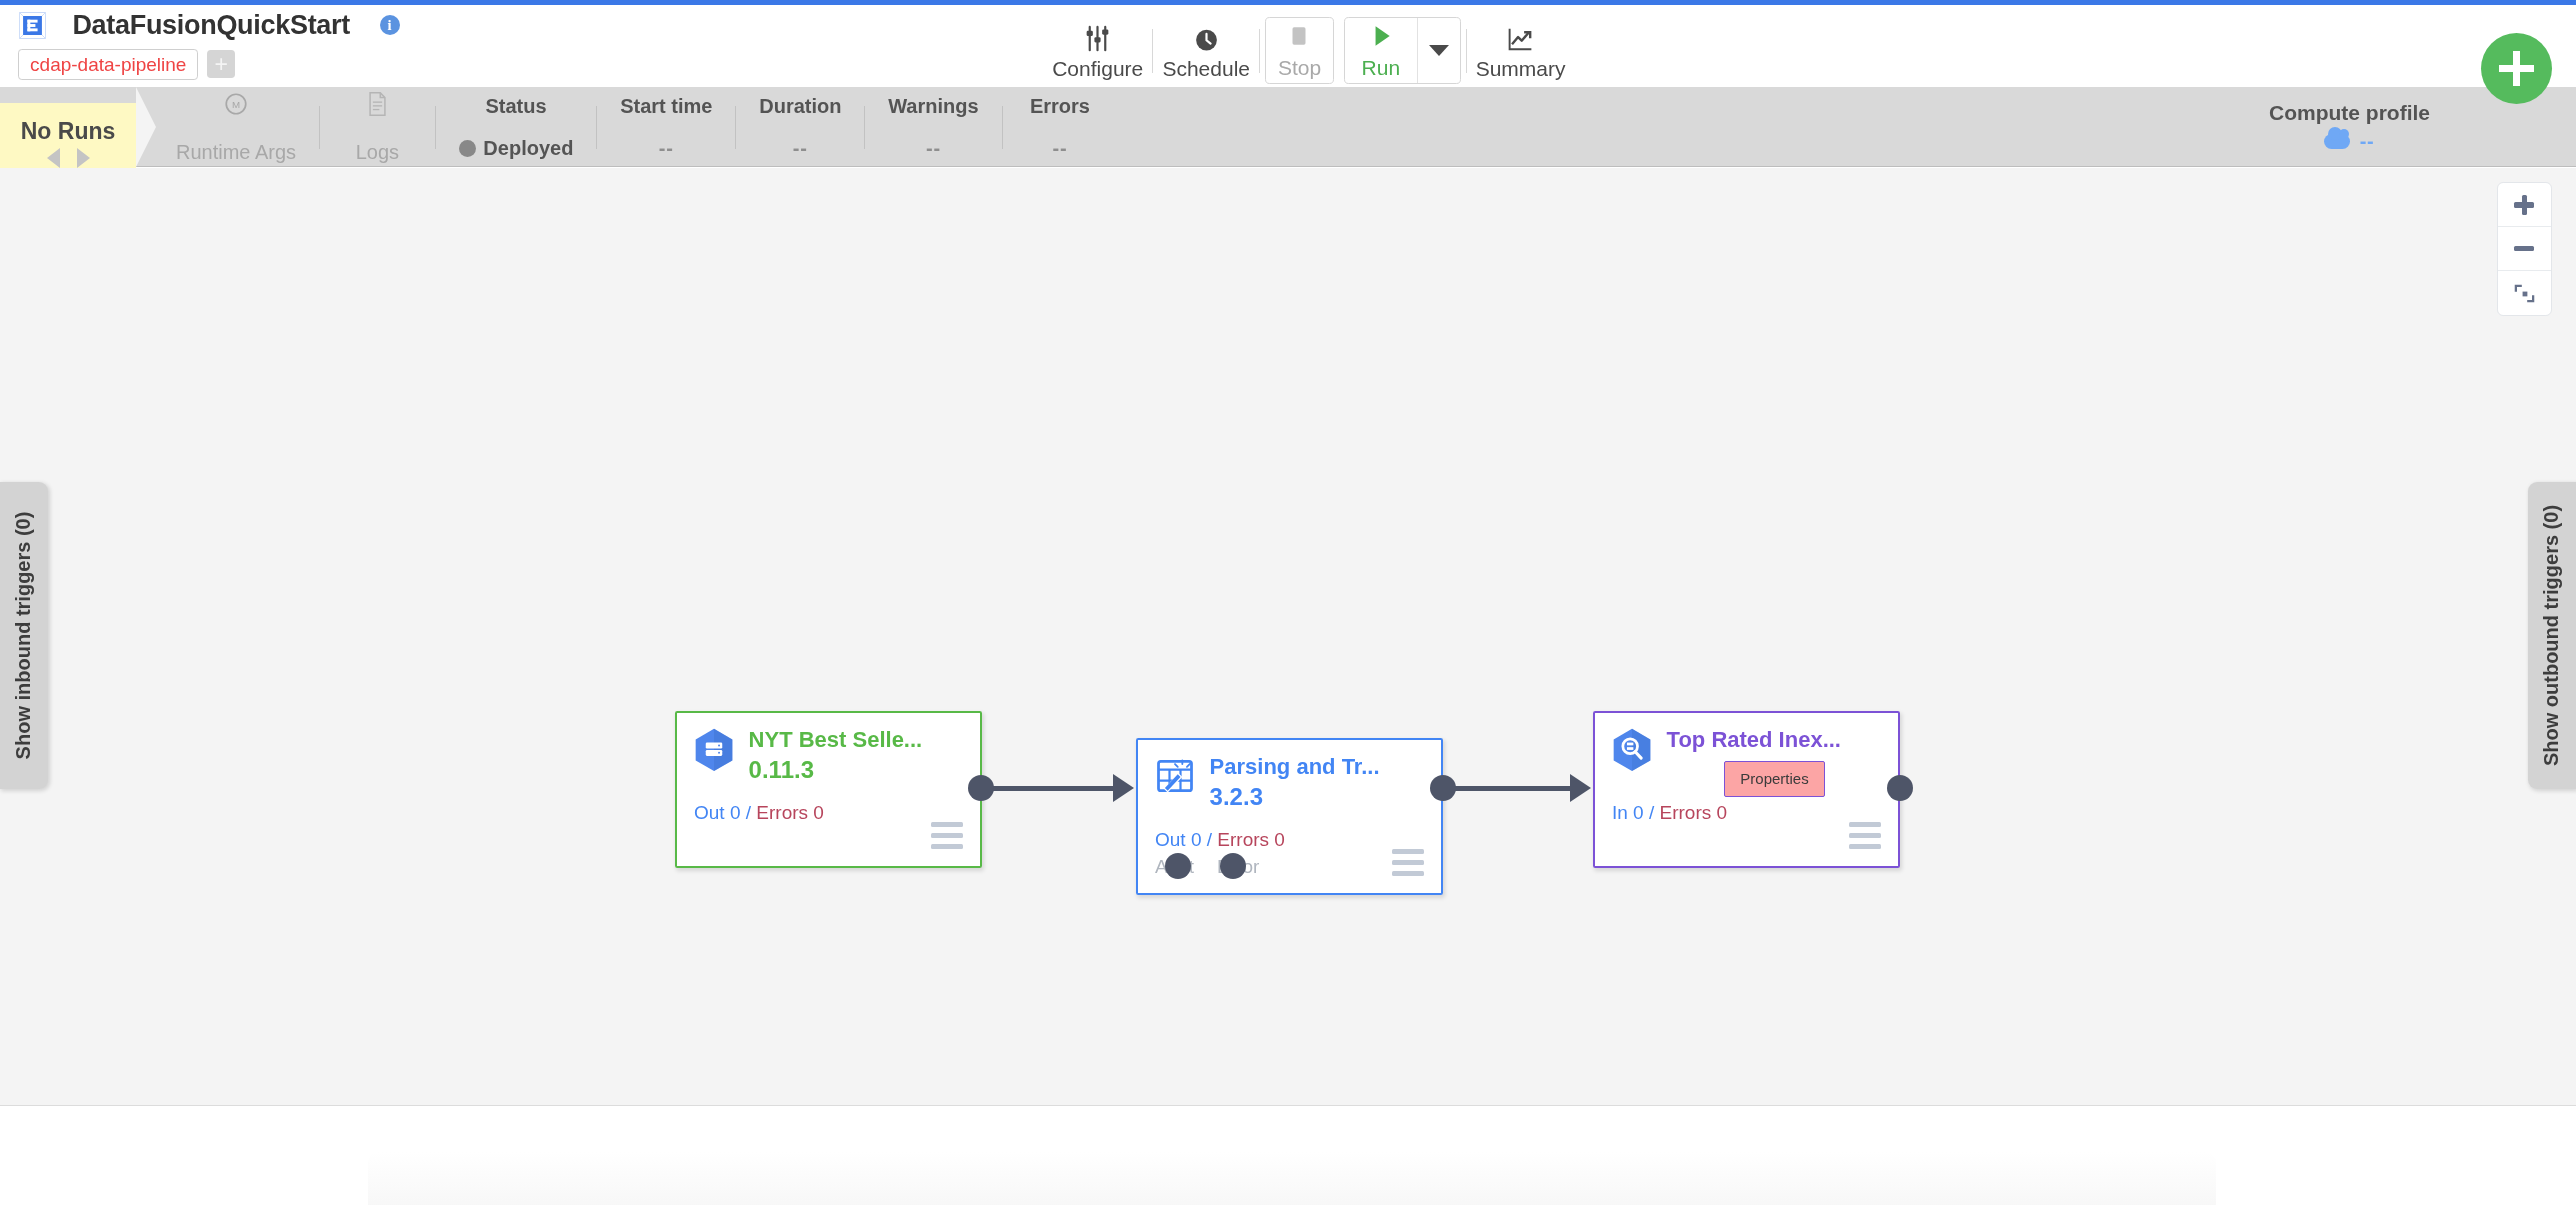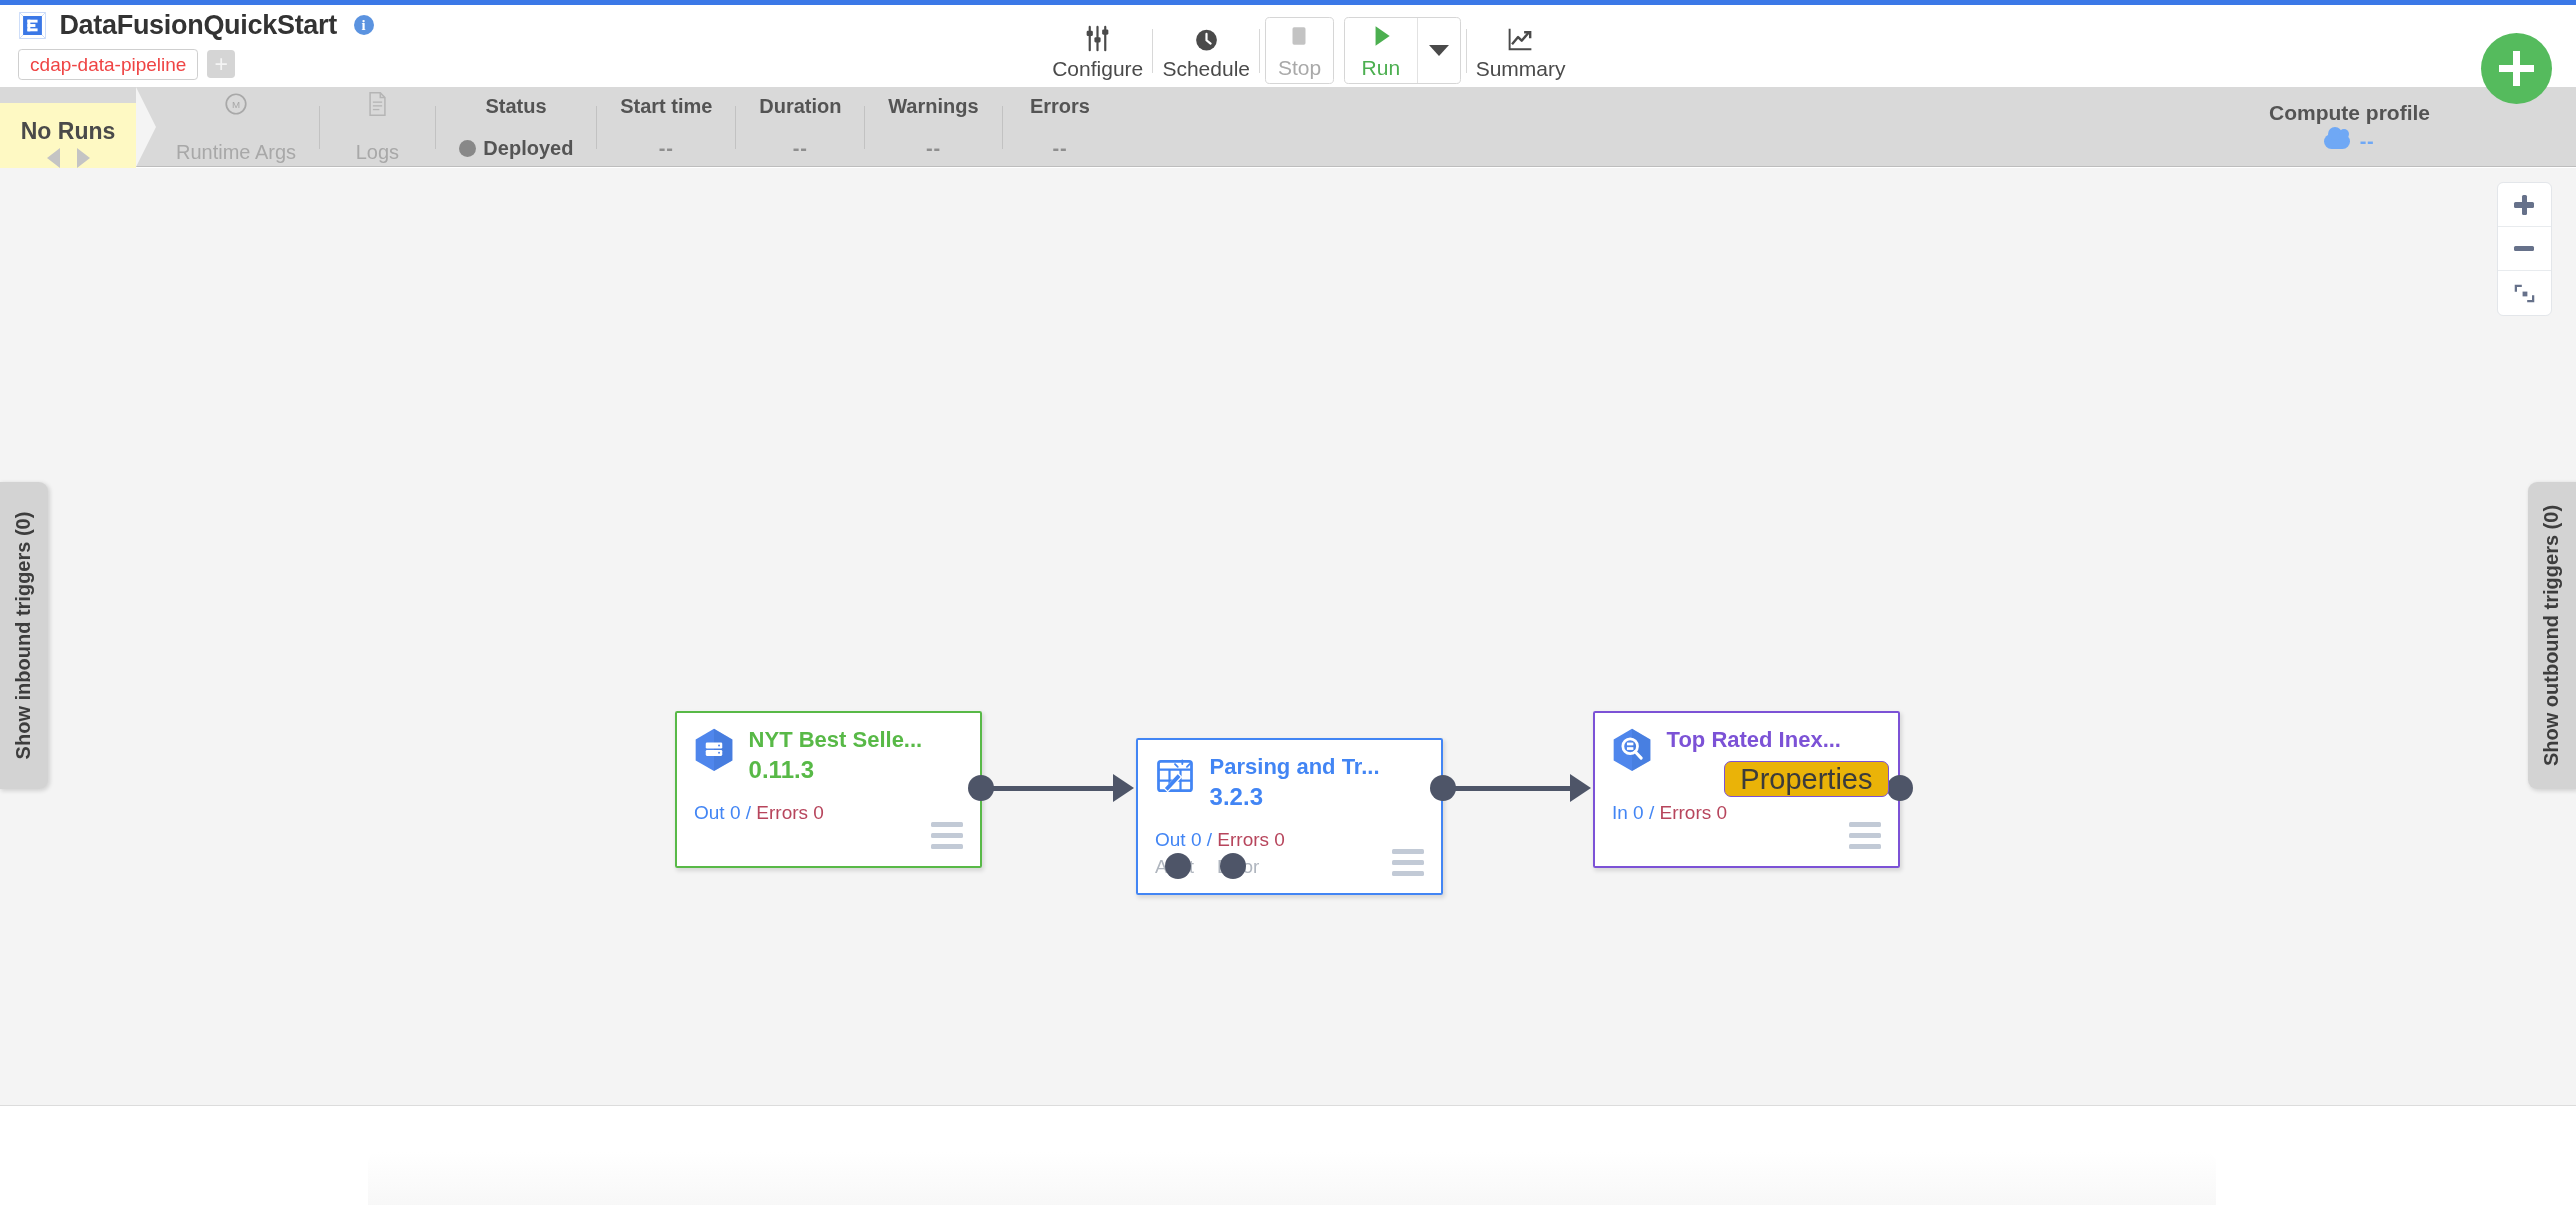--- a/index.html
+++ b/index.html
@@ -16,21 +16,21 @@
     position:absolute; left:0; top:0; width:2576px; height:4.6px;
     background:#3b78e7;
   }
 
   
   .topbar {
     position:absolute; left:0; top:4.6px; width:2576px; height:83px;
     background:#ffffff;
     border-bottom:0.8px solid #dcdcdc;
   }
-  .brand { position:absolute; left:18.4px; top:6.1px; display:flex; align-items:center; gap:12px; }
+  .brand { position:absolute; left:18.4px; top:6.1px; display:flex; align-items:center; gap:25px; }
   .cdap-logo { width:29px; height:29px; display:block; }
   .brand-title {
     font-size:27px; font-weight:bold; color:#333333; letter-spacing:-0.3px;
     line-height:29px; white-space:nowrap;
   }
   .info-dot {
     width:20px; height:20px; border-radius:50%; background:#5b93e0;
     color:#ffffff; font-size:14.6px; font-weight:bold; font-family:"Liberation Serif", serif;
     display:flex; align-items:center; justify-content:center;
     margin-left:4.6px;
@@ -211,22 +211,22 @@
 
   .node-ports { position:absolute; left:17px; bottom:15.3px; display:flex; gap:23px; }
   .port-lbl { font-size:19px; color:#b0b6bf; line-height:21.5px; }
 
   .hamburger { position:absolute; right:17px; bottom:17px; width:32px; }
   .hamburger i { display:block; height:5.4px; background:#c2cad6; border-radius:1.5px; margin-bottom:5.4px; }
   .hamburger i:last-child { margin-bottom:0; }
 
   .props-tooltip {
     position:absolute; left:129px; top:48px;
-    border:1.5px solid #7c52d6; border-radius:7px; background:#eab308;
-    padding:3.1px 15.3px; font-size:29px; color:#3b3b3b; line-height:28px;
+    border:1.5px solid #7c52d6; border-radius:2px; background:#fca5a5;
+    padding:3.1px 15.3px; font-size:15px; color:#3b3b3b; line-height:28px;
     white-space:nowrap; z-index:20;
   }
 
   
   .endpoint { position:absolute; width:26px; height:26px; border-radius:50%; background:#4e5568; z-index:15;}
   .ep-out1 { left:968px; top:607px; }
   .ep-out2 { left:1430px; top:607px; }
   .ep-out3 { left:1887px; top:607px; }
   .ep-alert{ left:1165px; top:685px; }
   .ep-error{ left:1220px; top:685px; }

